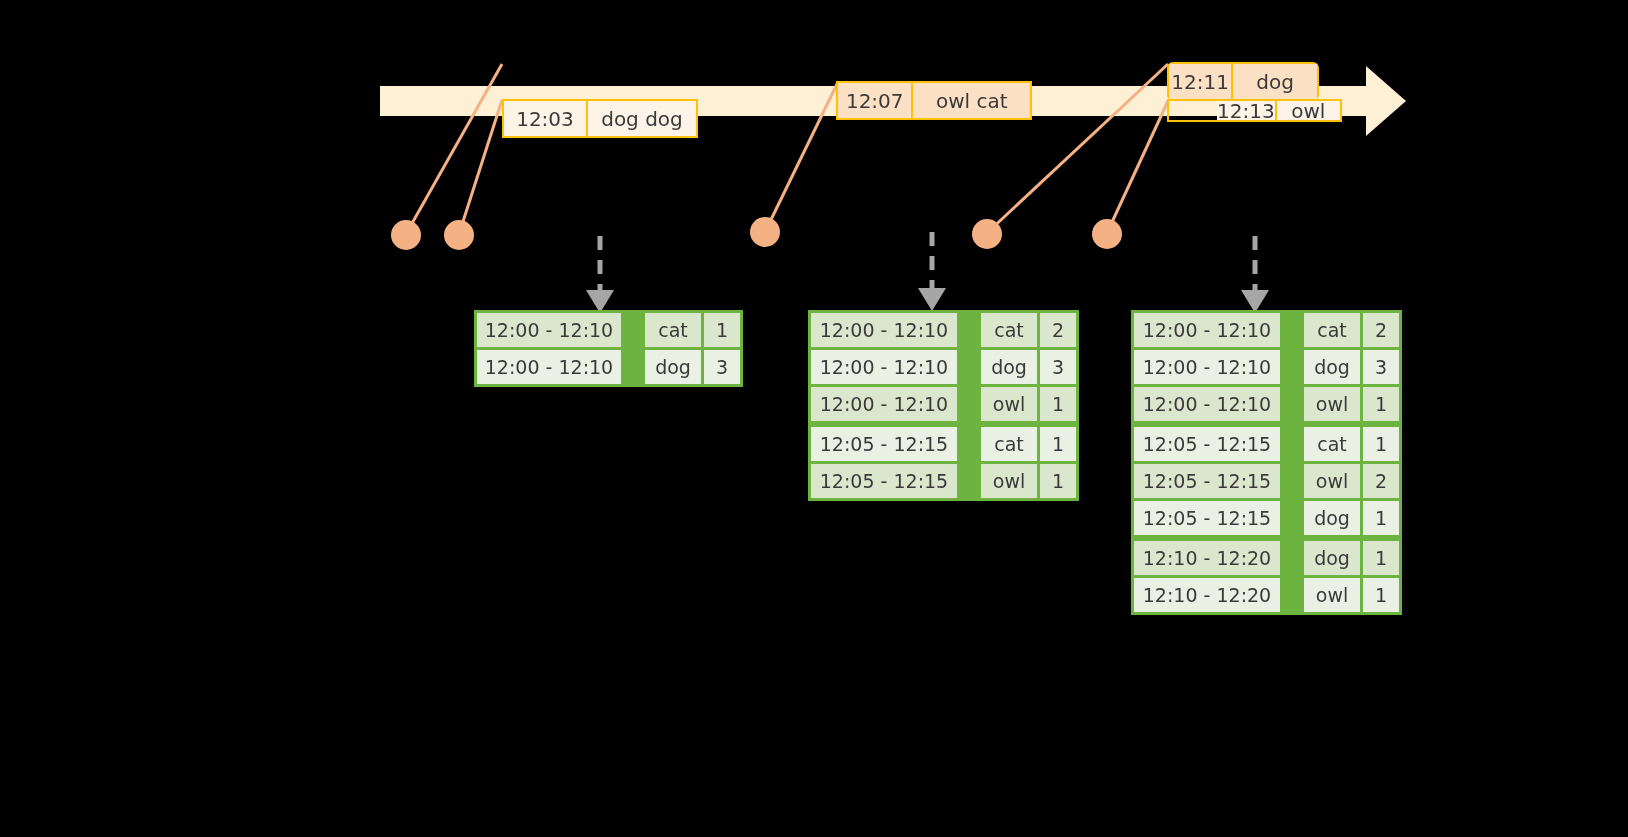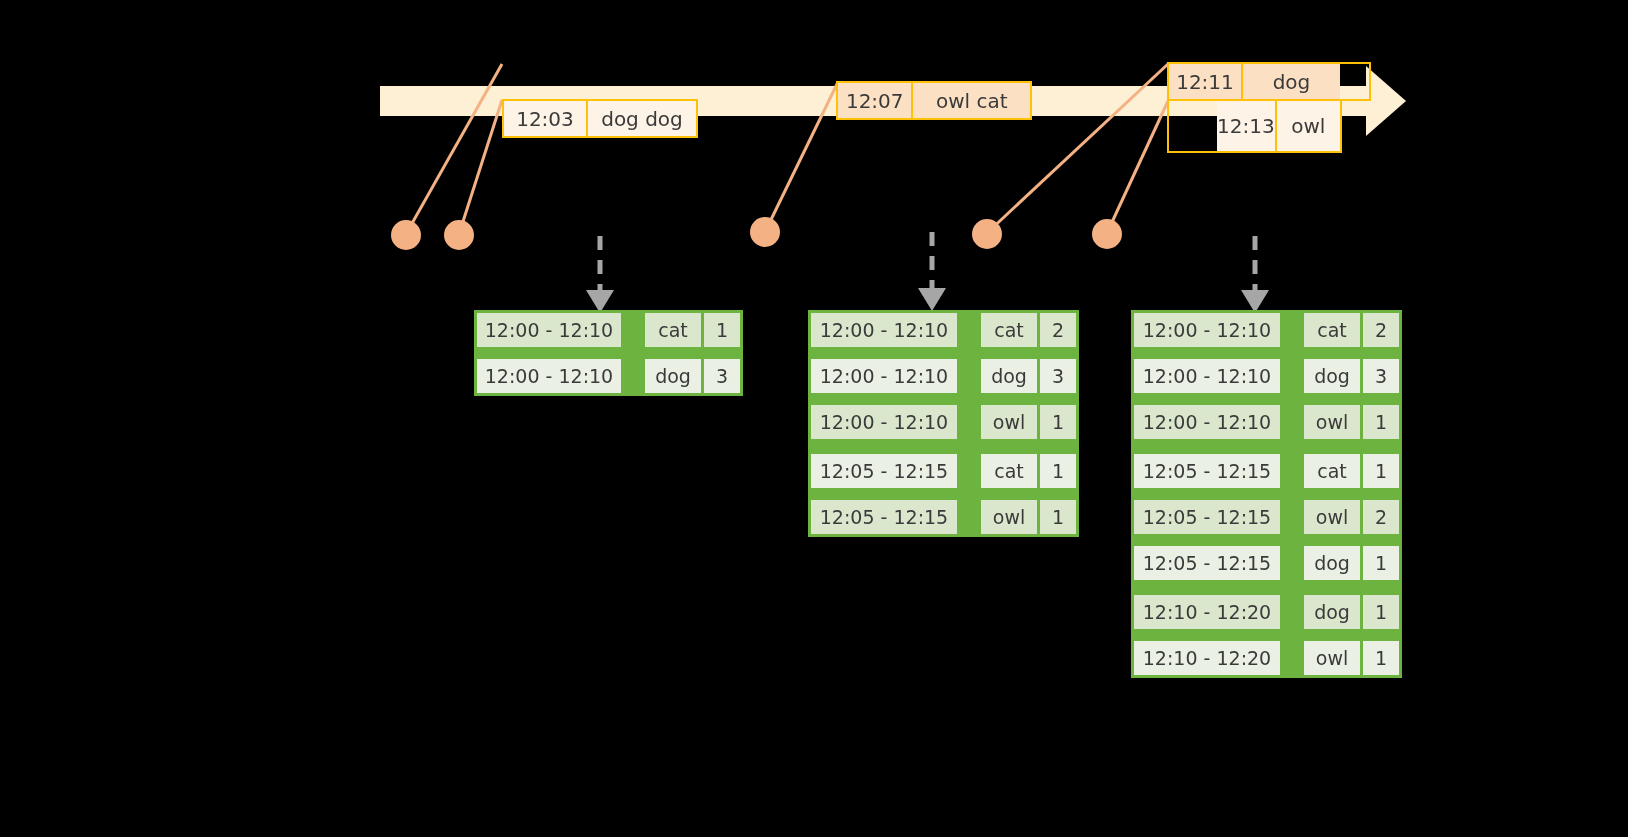--- a/index.html
+++ b/index.html
@@ -12,21 +12,21 @@
   .ev{position:absolute;border:2px solid #FFC107;box-sizing:border-box;
       display:flex;align-items:stretch;}
   .ev .cell{display:flex;align-items:center;justify-content:center;
             font-size:20px;color:#3a3a3a;box-sizing:border-box;}
   .ev .cell.t{border-right:2px solid #FFC107;}
   .ev.dark .cell{background:#FCE0C4;}
   .ev.light .cell{background:#FDF3E7;}
 
   
   .gt{position:absolute;background:#6cb33f;padding:3px;box-sizing:border-box;
-      display:flex;flex-direction:column;gap:12px;}
+      display:flex;flex-direction:column;gap:3px;}
   .gt .row{display:flex;gap:3px;height:34px;}
   .gt .row.grp{margin-top:3px;}
   .gt .c{display:flex;align-items:center;justify-content:center;
          font-size:19px;color:#3a3a3a;box-sizing:border-box;}
   .gt .row.a .c{background:#dbe7cd;}
   .gt .row.b .c{background:#eaf0e4;}
   .gt .c.win{width:144px;}
   .gt .c.key{width:56px;margin-left:21px;}
   .gt .c.val{width:36px;}
   .gt.wide .c.win{width:146px;}
@@ -75,26 +75,26 @@
   <div class="ev light" style="left:502px;top:99px;width:196px;height:39px;">
     <span class="cell t" style="width:84px;">12:03</span>
     <span class="cell" style="width:108px;">dog dog</span>
   </div>
 
   <div class="ev dark" style="left:836px;top:81px;width:196px;height:39px;">
     <span class="cell t" style="width:84px;">12:07</span>
     <span class="cell" style="width:130px;">owl cat</span>
   </div>
 
-  <div class="ev dark" style="left:1167px;top:62px;width:204px;height:39px;">
+  <div class="ev dark" style="left:1167px;top:62px;width:152px;height:39px;border-radius:6px;">
     <span class="cell t" style="width:74px;">12:11</span>
     <span class="cell" style="width:97px;">dog</span>
   </div>
 
-  <div class="ev light" style="left:1167px;top:99px;width:175px;height:54px;padding-left:48px;">
+  <div class="ev light" style="left:1167px;top:99px;width:175px;height:23px;padding-left:48px;">
     <span class="cell t" style="width:74px;">12:13</span>
     <span class="cell" style="width:97px;">owl</span>
   </div>
 
   <div class="gt" id="gt0" style="left:474px;top:310px;">
       <div class="row a">
         <span class="c win">12:00 - 12:10</span>
         <span class="c key">cat</span>
         <span class="c val">1</span>
       </div>

